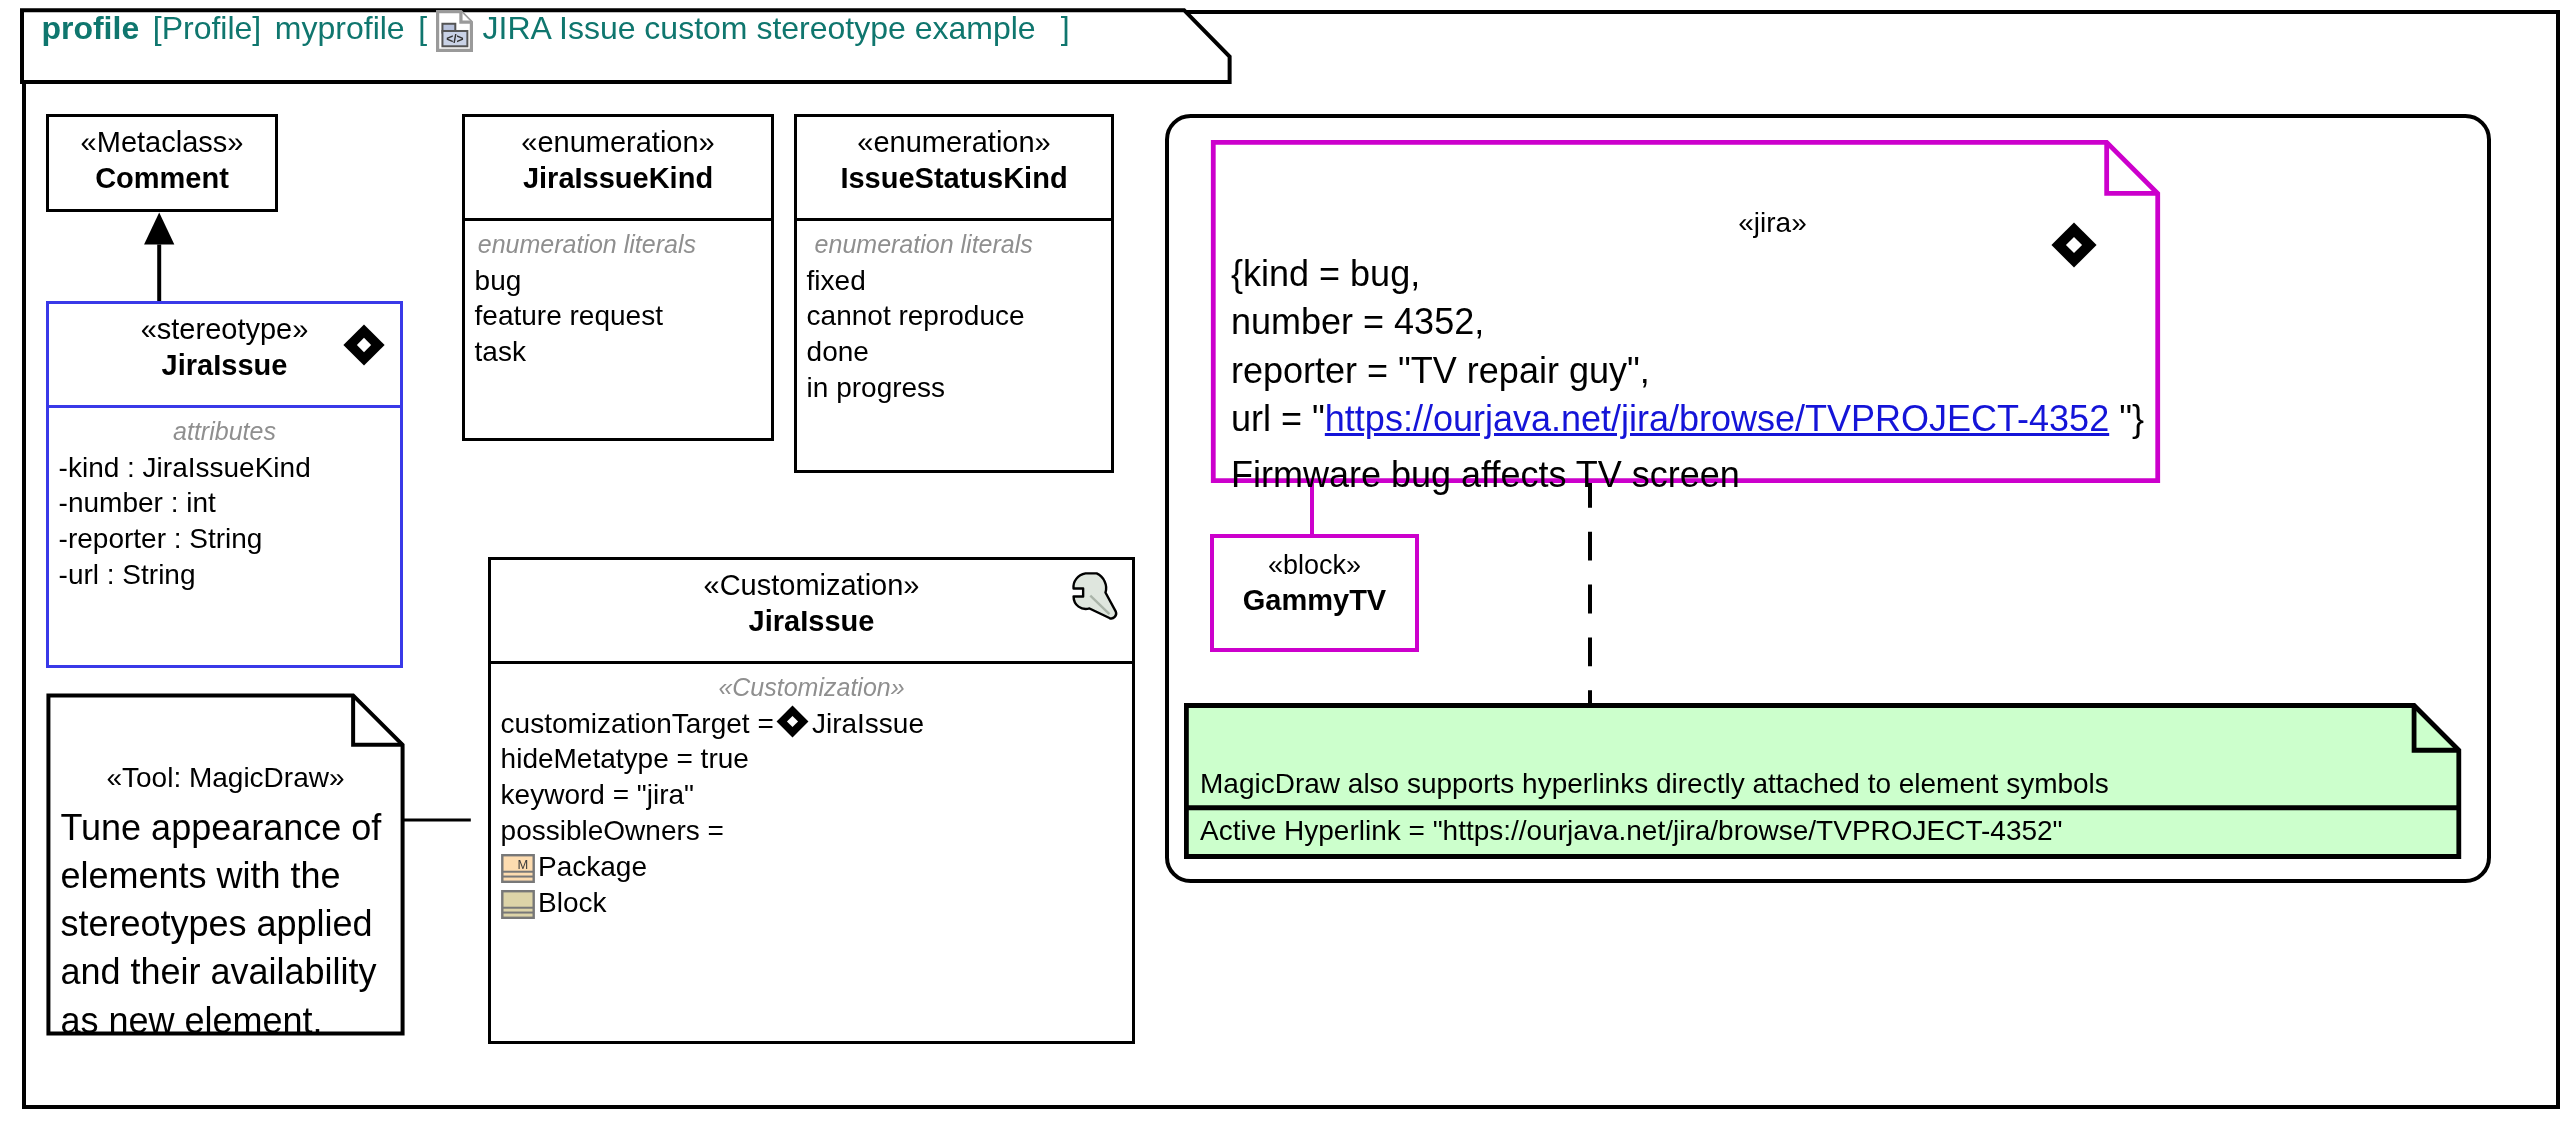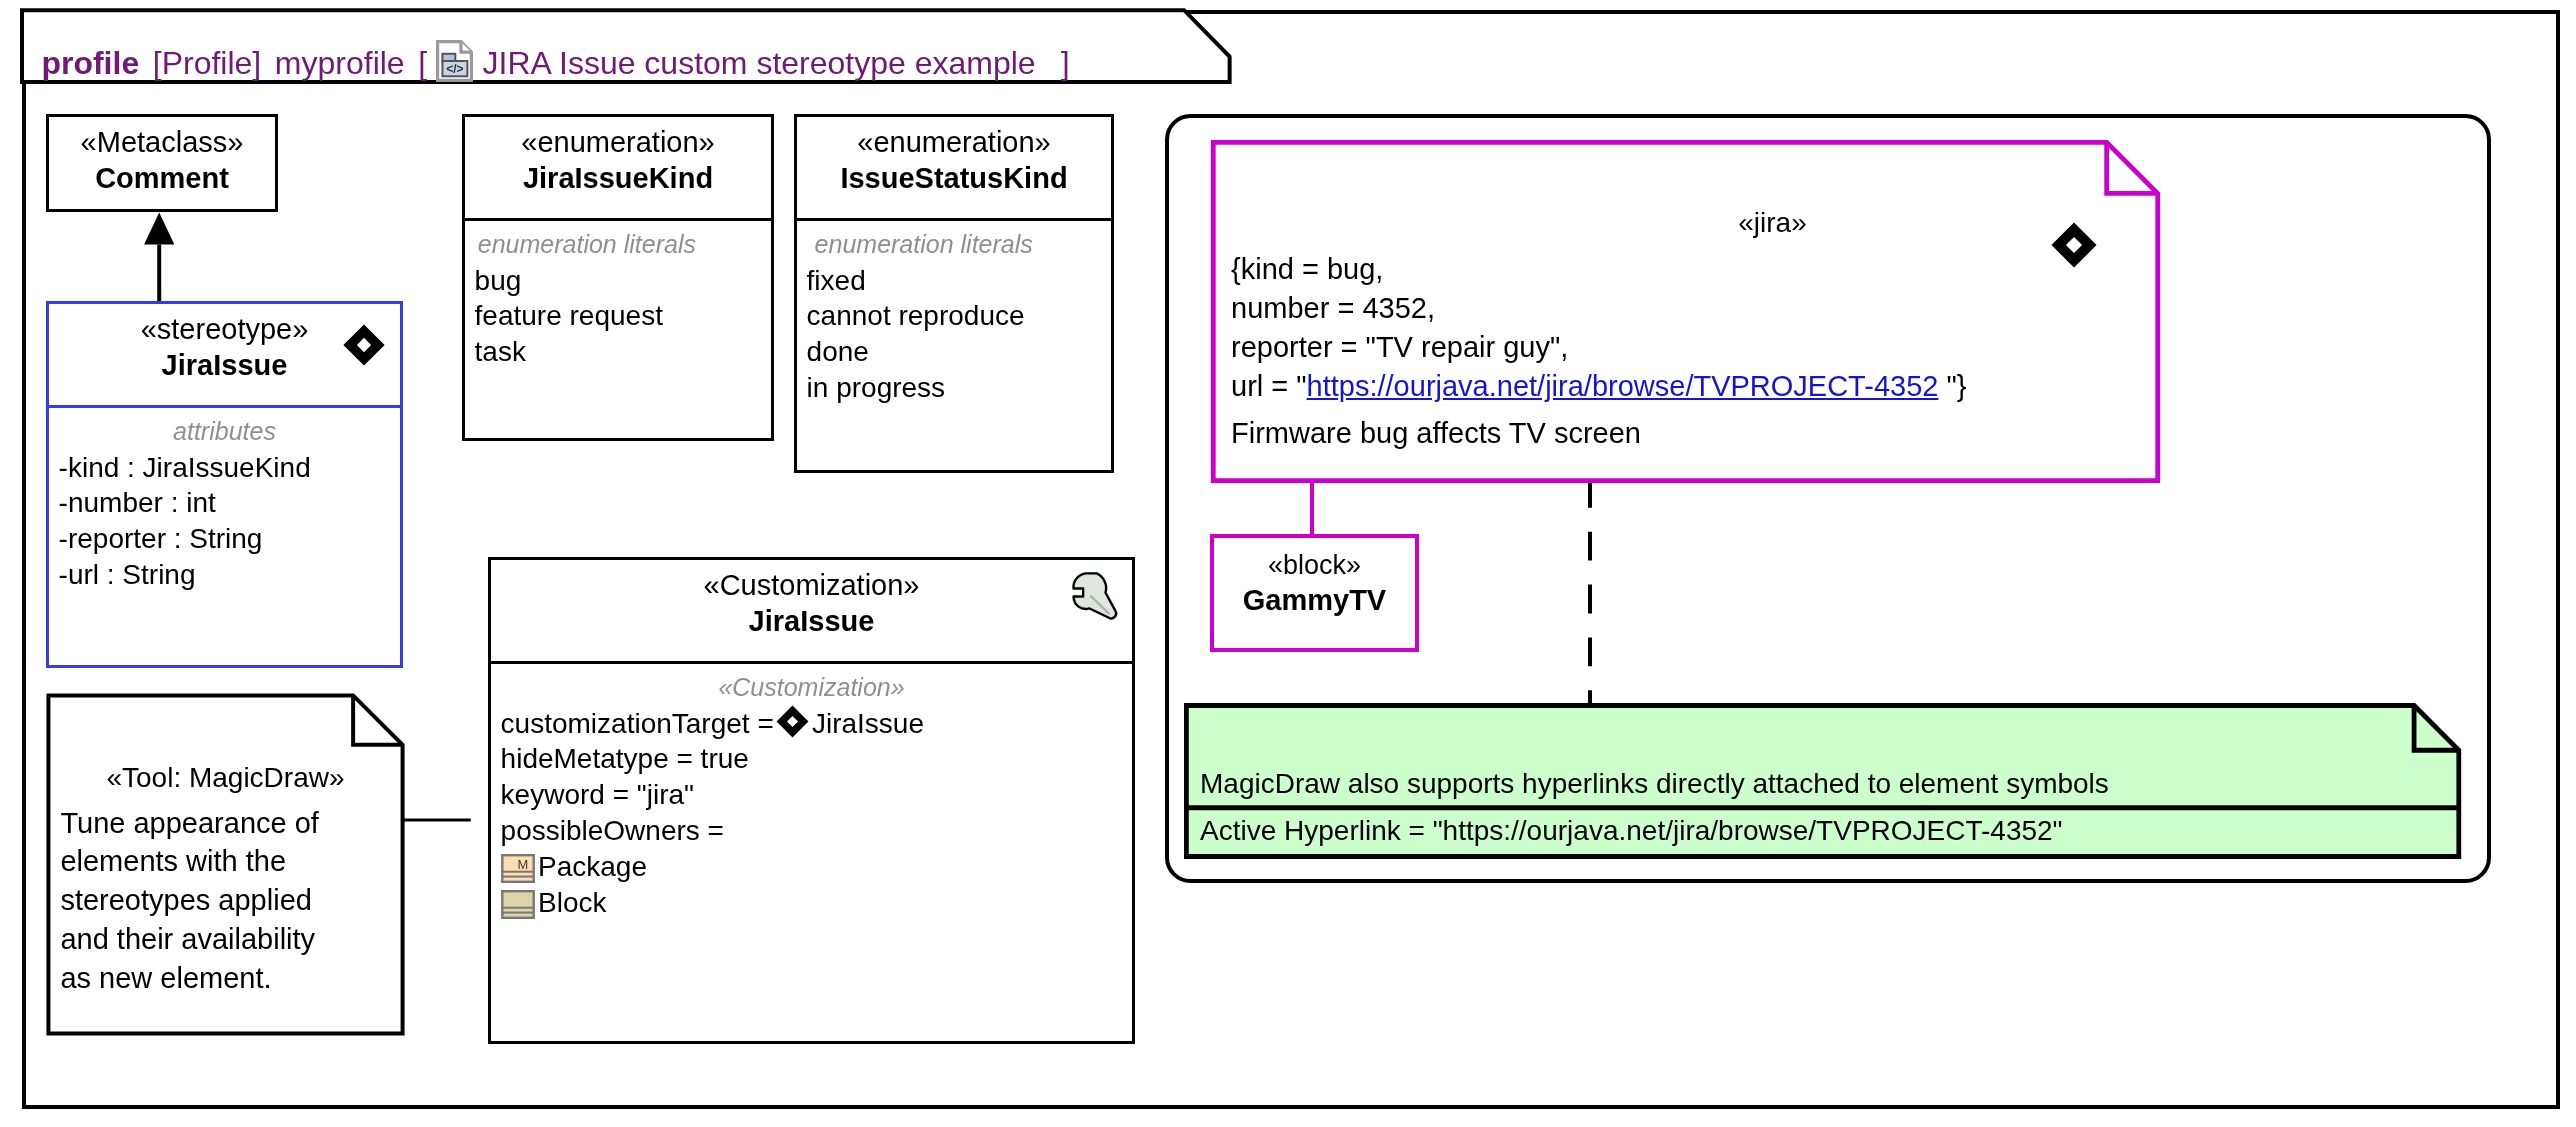--- a/index.html
+++ b/index.html
@@ -7,22 +7,22 @@
   body{font-family:"Liberation Sans", sans-serif;}
   #stage{position:relative;width:2576px;height:1128px;background:#ffffff;overflow:hidden;}
 
   
   .frame-outer{position:absolute;left:22.4px;top:9.6px;width:2538px;height:1099px;
       border:4px solid #000;background:#fff;box-sizing:border-box;}
 
   
   .frame-tab{position:absolute;left:22.4px;top:9.6px;width:1216px;height:72px;box-sizing:border-box;}
   .frame-tab svg{position:absolute;left:0;top:0;}
-  .frame-title{position:absolute;left:19px;top:0;height:72px;display:flex;align-items:flex-end;
-      gap:2px;white-space:nowrap;font-size:32px;color:#701a75;}
+  .frame-title{position:absolute;left:19px;top:0;height:72px;display:flex;align-items:flex-start;
+      gap:2px;white-space:nowrap;font-size:32px;color:#0f766e;}
   .frame-title .kw{font-weight:bold;}
   .frame-title .sp{display:inline-block;width:9.6px;}
 
   
   .profile-icon{display:inline-block;width:37px;height:42px;position:relative;margin:0 7.2px 0 7.2px;vertical-align:middle;}
 
   
   .cbox{position:absolute;background:#fff;border:3.2px solid #000;box-sizing:border-box;}
   .cbox.blue{border-color:#3939e8;}
   .cbox.magenta{border-color:#cc00cc;border-width:4px;}
@@ -34,21 +34,21 @@
   .compart{padding:6.4px 9.6px 8px 9.6px;}
   .compart-label{font-size:25px;font-style:italic;color:#8f8f8f;text-align:center;line-height:1.3;margin-bottom:2.4px;}
   .attr{font-size:28px;color:#000;line-height:1.28;white-space:nowrap;}
 
   
   .note{position:absolute;box-sizing:border-box;}
   .note svg{position:absolute;left:0;top:0;}
   .note .note-body{position:relative;}
 
   .note-title{font-size:28px;text-align:center;color:#000;}
-  .note-line{font-size:29px;color:#000;line-height:1.34;white-space:nowrap;}
+  .note-line{font-size:36px;color:#000;line-height:1.34;white-space:nowrap;}
 
   
   .greentxt{font-size:28px;color:#000;white-space:nowrap;}
 
   
   .rrect{position:absolute;border:4px solid #000;border-radius:25.6px;background:#fff;box-sizing:border-box;}
   .link{color:#1414d8;text-decoration:underline;}
   svg{display:block;overflow:visible;}
   .abs{position:absolute;}
 </style>

